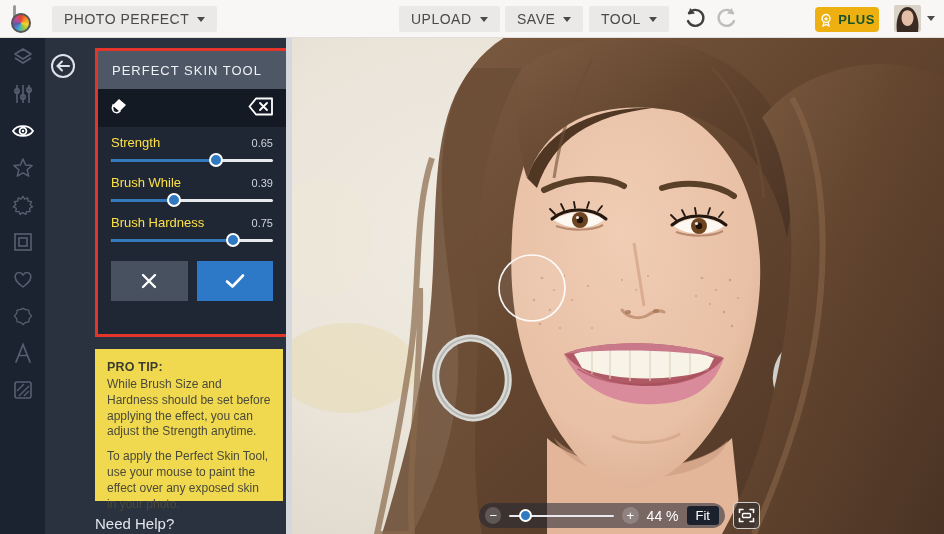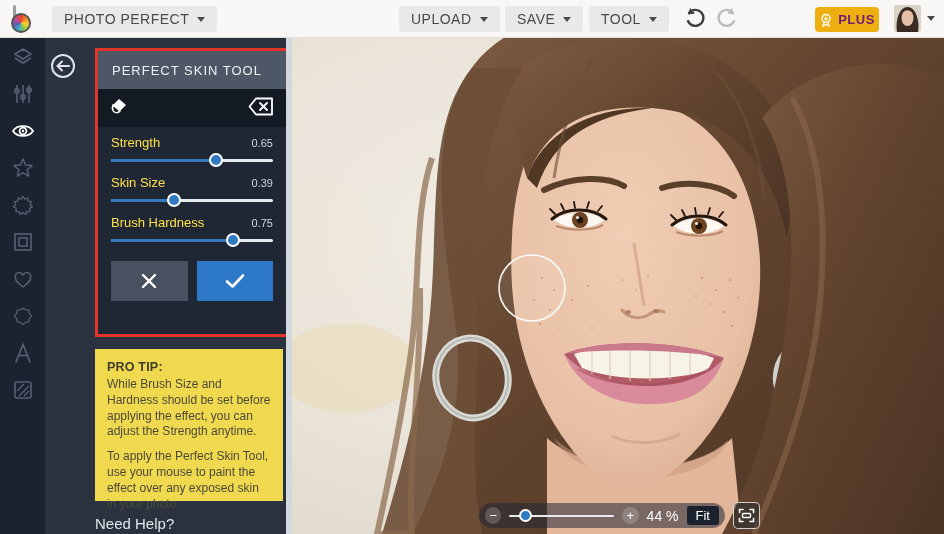--- a/index.html
+++ b/index.html
@@ -12,21 +12,21 @@
   .logo .stem { position:absolute; left:3px; top:0; width:3px; height:20px; background:#9a9a9a; border-radius:2px; }
   .logo .wheel { position:absolute; left:1px; top:8px; width:20px; height:20px; border-radius:50%;
       background:conic-gradient(#e5412f,#f19022,#f3d431,#8fc641,#3aa6dd,#6258a8,#c24b9b,#e5412f);
       border:2px solid #555; }
   .tb-btn { position:absolute; top:6px; height:26px; background:#eae9e7; border:none; border-radius:2px;
       font-family:"Liberation Sans",sans-serif; font-size:14px; letter-spacing:.5px; color:#4a4a4a;
       display:flex; align-items:center; gap:8px; padding:0 12px; cursor:pointer; }
   .caret { width:0; height:0; border-left:4px solid transparent; border-right:4px solid transparent; border-top:5px solid #4a4a4a; }
   .tb-icon { position:absolute; top:7px; width:26px; height:24px; background:none; border:none; cursor:pointer; }
   .plus-btn { position:absolute; left:815px; top:7px; width:64px; height:25px; background:#eeb011; border:none; border-radius:4px;
-      color:#701a75; font-size:13px; font-weight:bold; letter-spacing:.5px; display:flex; align-items:center; justify-content:center; gap:5px; cursor:pointer; }
+      color:#14532d; font-size:13px; font-weight:bold; letter-spacing:.5px; display:flex; align-items:center; justify-content:center; gap:5px; cursor:pointer; }
   .avatar-wrap { position:absolute; left:894px; top:5px; display:flex; align-items:center; gap:6px; cursor:pointer; }
   .avatar { width:27px; height:27px; border-radius:3px; overflow:hidden; background:#d8cfc4; }
 
   
   .rail { position:absolute; left:0; top:38px; width:45px; height:496px; background:#1c2330; z-index:20; }
   .rail-item { position:relative; width:45px; height:37px; display:flex; align-items:center; justify-content:center; cursor:pointer; }
 
   
   .panel { position:absolute; left:45px; top:38px; width:245px; height:496px; background:#2a3240; z-index:20; }
   .back-btn { position:absolute; left:6px; top:16px; width:24px; height:24px; border-radius:50%; border:2px solid #dfe3e9; background:none; cursor:pointer; display:flex; align-items:center; justify-content:center; }
@@ -222,21 +222,21 @@
             <span class="slider-label">Strength</span>
             <span class="slider-value">0.65</span>
           </div>
           <div class="slider-track">
             <div class="slider-fill" style="width: 65%;"></div>
             <div class="slider-thumb" style="left: 65%;"></div>
           </div>
         </div>
         <div class="slider-group">
           <div class="slider-top">
-            <span class="slider-label">Skin Size</span>
+            <span class="slider-label">Brush While</span>
             <span class="slider-value">0.39</span>
           </div>
           <div class="slider-track">
             <div class="slider-fill" style="width: 39%;"></div>
             <div class="slider-thumb" style="left: 39%;"></div>
           </div>
         </div>
         <div class="slider-group">
           <div class="slider-top">
             <span class="slider-label">Brush Hardness</span>

